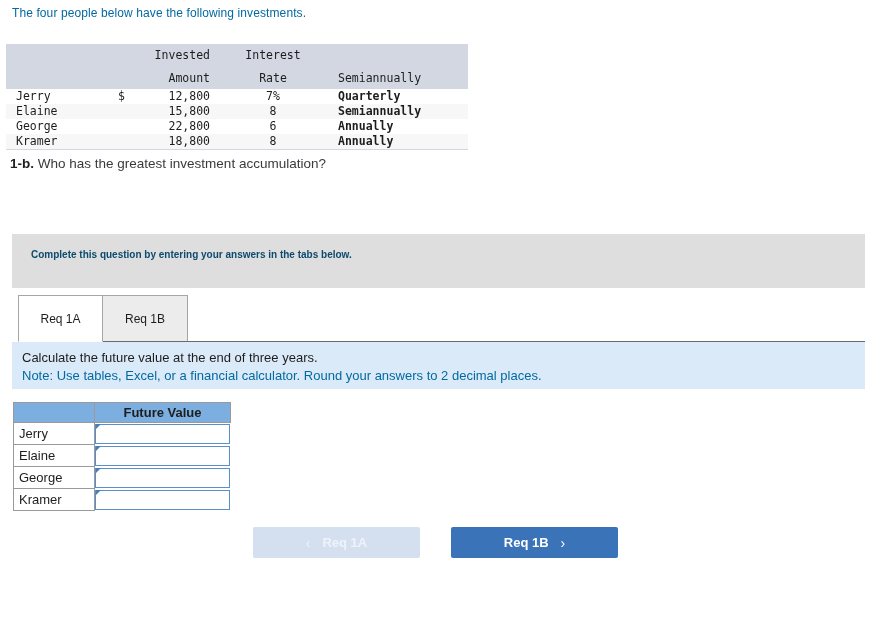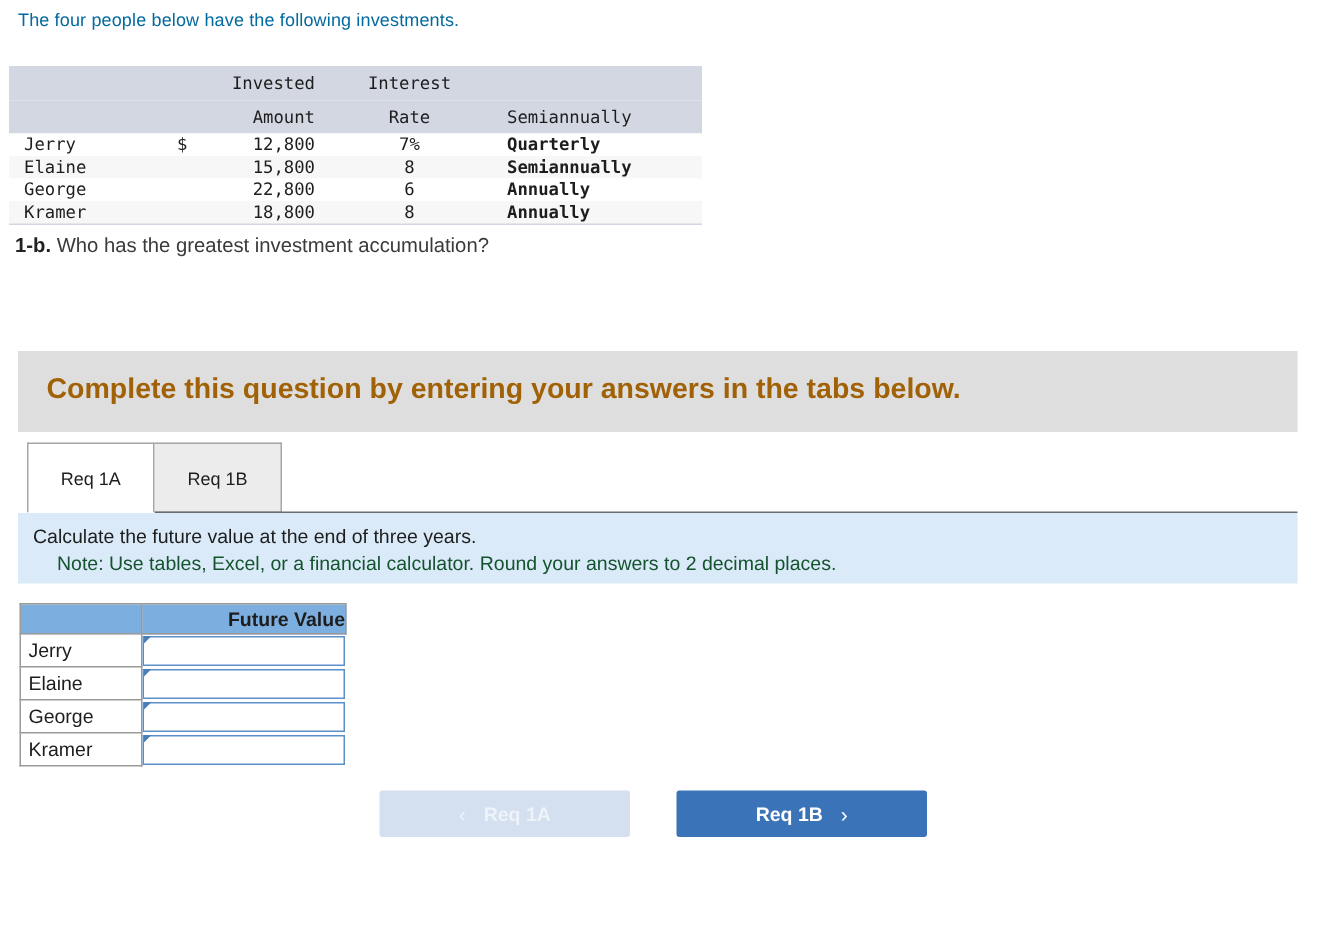--- a/index.html
+++ b/index.html
@@ -87,23 +87,23 @@
     top: 234px;
     width: 853px;
     height: 54px;
     background: #dedede;
     box-sizing: border-box;
   }
   .gray-banner .banner-text {
     position: absolute;
     left: 19px;
     top: 15px;
-    font-size: 19px;
+    font-size: 10px;
     font-weight: bold;
-    color: #a16207;
+    color: #0c4a6e;
   }
 
   
   .tabs {
     position: absolute;
     left: 18px;
     top: 295px;
     display: flex;
     align-items: flex-end;
   }
@@ -150,24 +150,24 @@
   }
   .blue-panel .line1 {
     position: absolute;
     left: 10px;
     top: 8px;
     font-size: 13px;
     color: #1d1d1d;
   }
   .blue-panel .line2 {
     position: absolute;
-    left: 26px;
+    left: 10px;
     top: 26px;
     font-size: 13px;
-    color: #14532d;
+    color: #0369a1;
   }
 
   
   .answer-table {
     position: absolute;
     left: 13px;
     top: 402px;
     border-collapse: collapse;
     font-size: 13px;
     color: #1d1d1d;
@@ -181,21 +181,21 @@
     width: 75px;
     height: 19px;
   }
   .answer-table th.fv-head {
     background: #7cafe0;
     width: 135px;
     height: 19px;
     font-size: 13px;
     font-weight: bold;
     color: #1d1d1d;
-    text-align: right;
+    text-align: center;
   }
   .answer-table td.row-label {
     width: 75px;
     height: 21px;
     padding-left: 5px;
     background: #ffffff;
     font-size: 13px;
     color: #1d1d1d;
     white-space: nowrap;
   }

